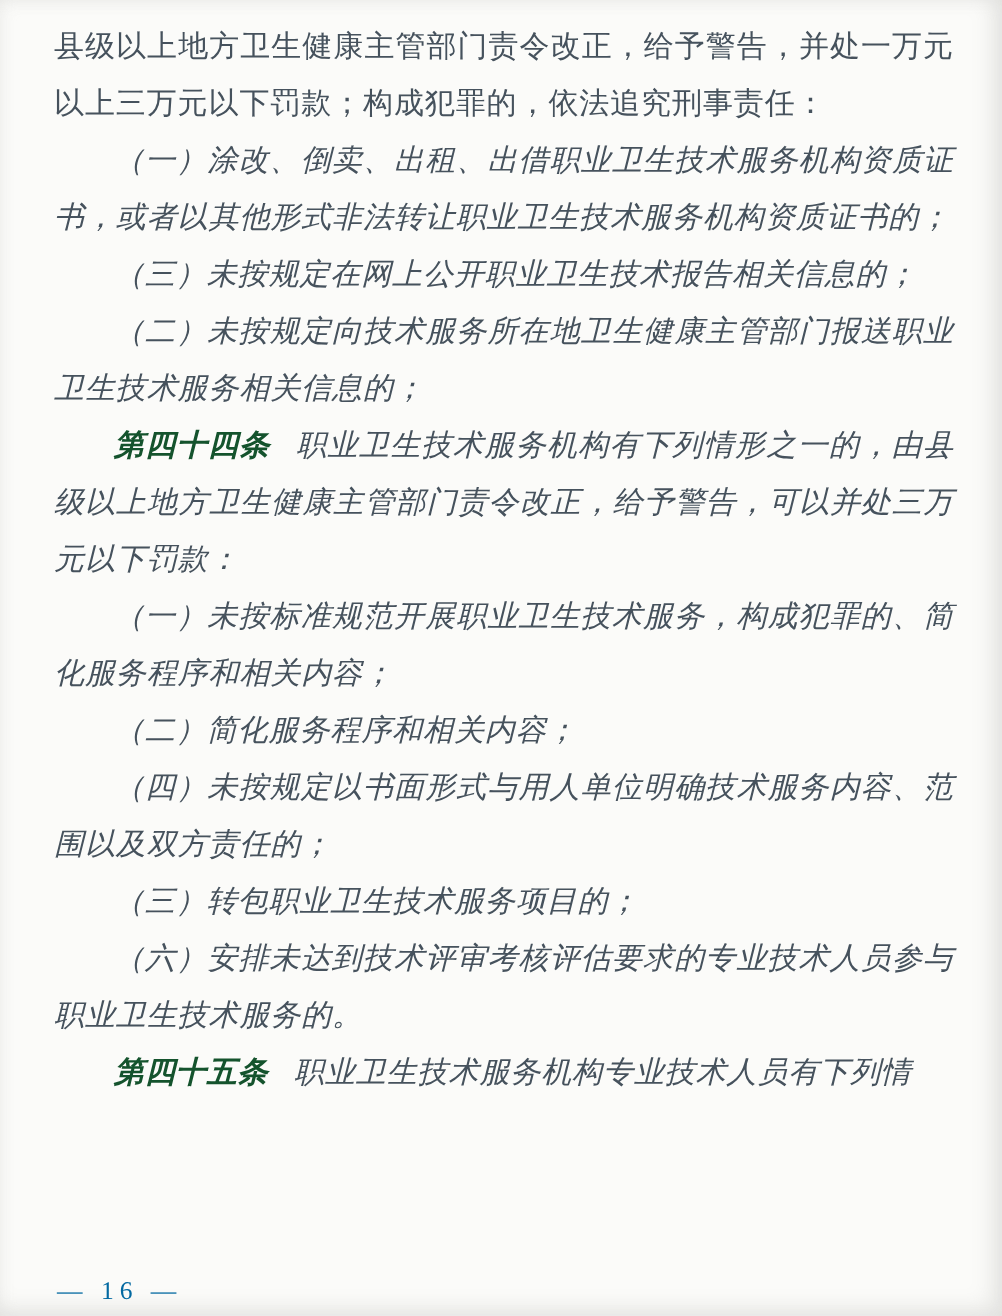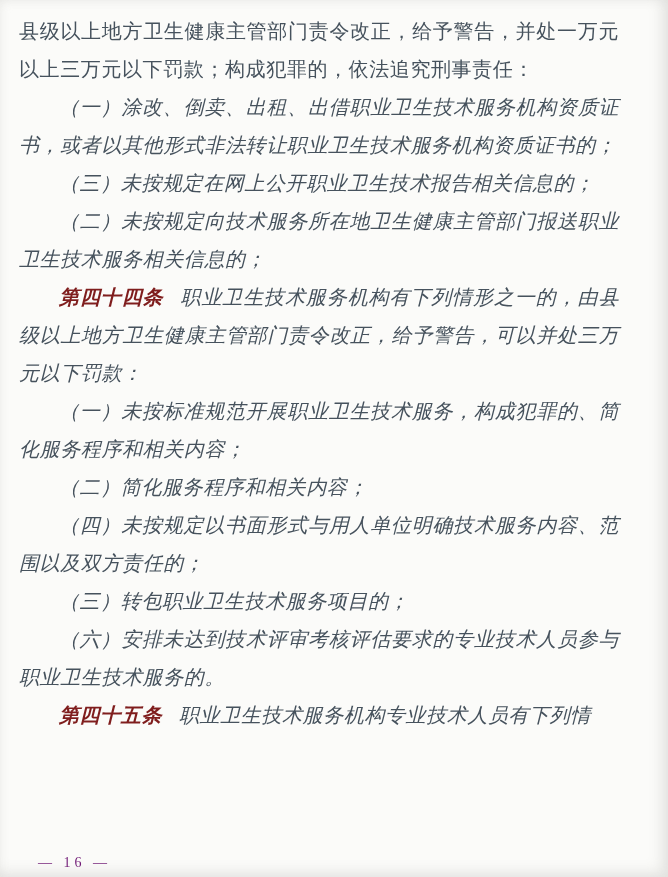--- a/index.html
+++ b/index.html
@@ -10,40 +10,40 @@
   .page {
     position: relative;
     width: 668px; height: 877px;
     background: #fbfbf9;
     overflow: hidden;
     box-shadow: inset -6px -4px 14px rgba(120,120,118,0.18),
                 inset 2px 2px 10px rgba(200,200,196,0.12);
   }
   .body-text {
     position: absolute;
-    top: 12px; left: 19px;
+    top: 12px; left: 36px;
     width: 600px;
     color: #46525d;
     font-size: 20px;
     line-height: 38px;
     letter-spacing: 0.6px;
     text-align: justify;
   }
   .para { text-indent: 0; }
   .para.indent { text-indent: 2em; font-style: italic; }
   .article-lead {
     font-weight: 700;
-    color: #7f1d1d;
+    color: #14532d;
     margin-right: 0.85em;
   }
   .page-footer {
     position: absolute;
     left: 38px; bottom: 6px;
-    color: #701a75;
-    font-size: 14px;
+    color: #0369a1;
+    font-size: 17px;
     letter-spacing: 4px;
     text-align: right;
   }
 </style>
 </head>
 <body>
 
 <div class="page">
 
   <main class="body-text">

